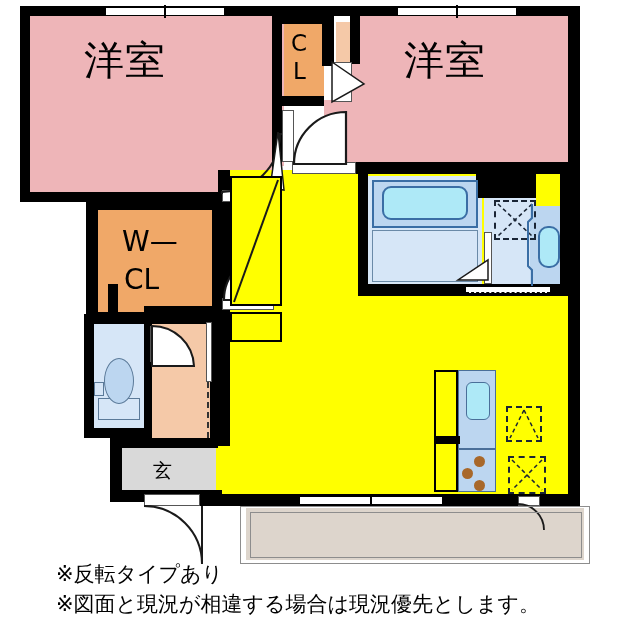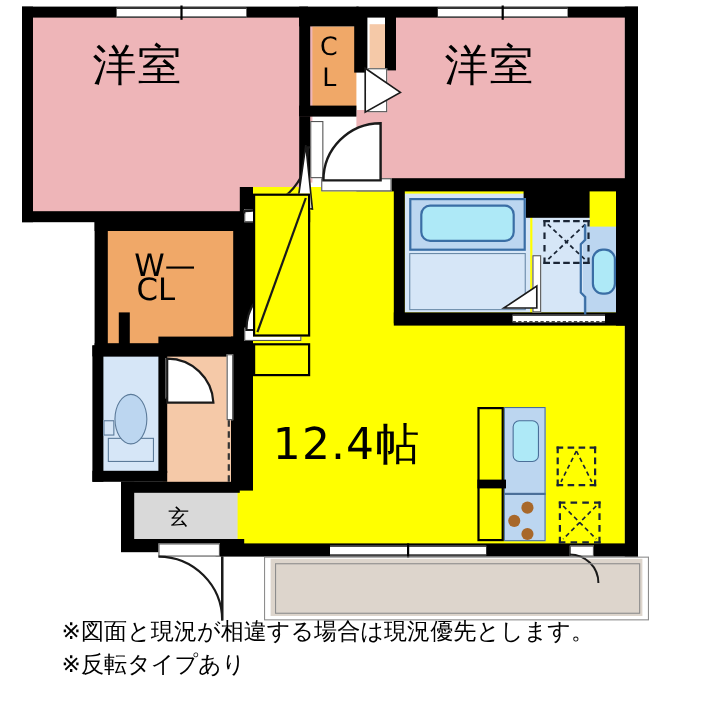--- a/index.html
+++ b/index.html
@@ -222,25 +222,24 @@
   <div class="abs" style="left:250px;top:512px;width:332px;height:46px;border:1px solid #8d8d8d;background:transparent;"></div>
 
   <div class="lbl lbl-room" style="left:84px;top:40px;">洋室</div>
 
   <div class="lbl lbl-room" style="left:404px;top:40px;">洋室</div>
 
   <div class="lbl lbl-cl" style="left:291px;top:32px;">C</div>
   <div class="lbl lbl-cl" style="left:293px;top:60px;">L</div>
 
   <div class="lbl lbl-wcl" style="left:122px;top:228px;">W—</div>
-  <div class="lbl lbl-wcl" style="left:124px;top:250px;">CL</div>
-
-  <div class="lbl lbl-ldk" style="left:248px;top:384px;">12.4帖</div>
+  <div class="lbl lbl-wcl" style="left:124px;top:266px;">CL</div>
+
 
   <div class="lbl lbl-gen" style="left:153px;top:461px;">玄</div>
 
 
   <div class="notes">
+    <div>※反転タイプあり</div>
     <div>※図面と現況が相違する場合は現況優先とします。</div>
-    <div>※反転タイプあり</div>
   </div>
 
 </div>
 
 </body></html>

